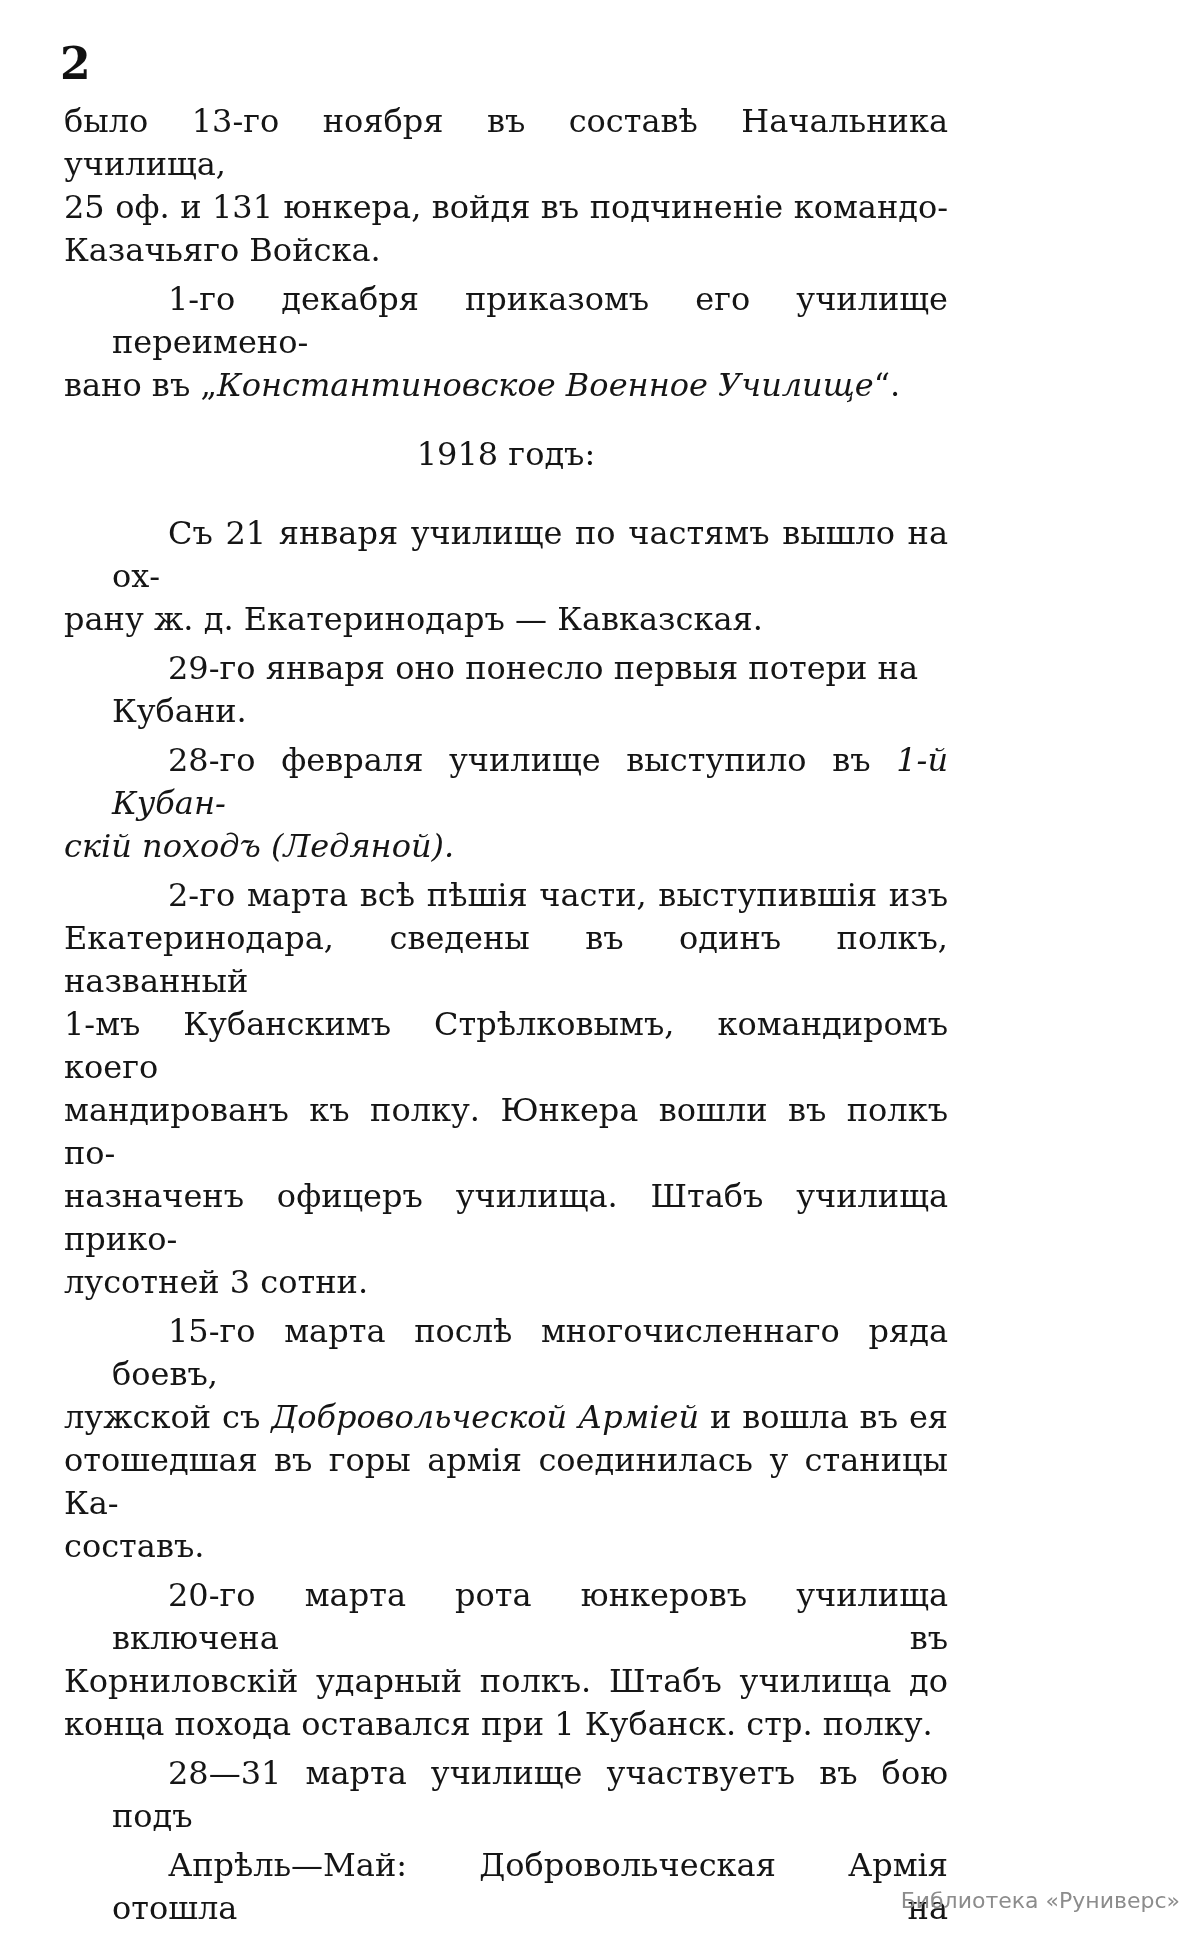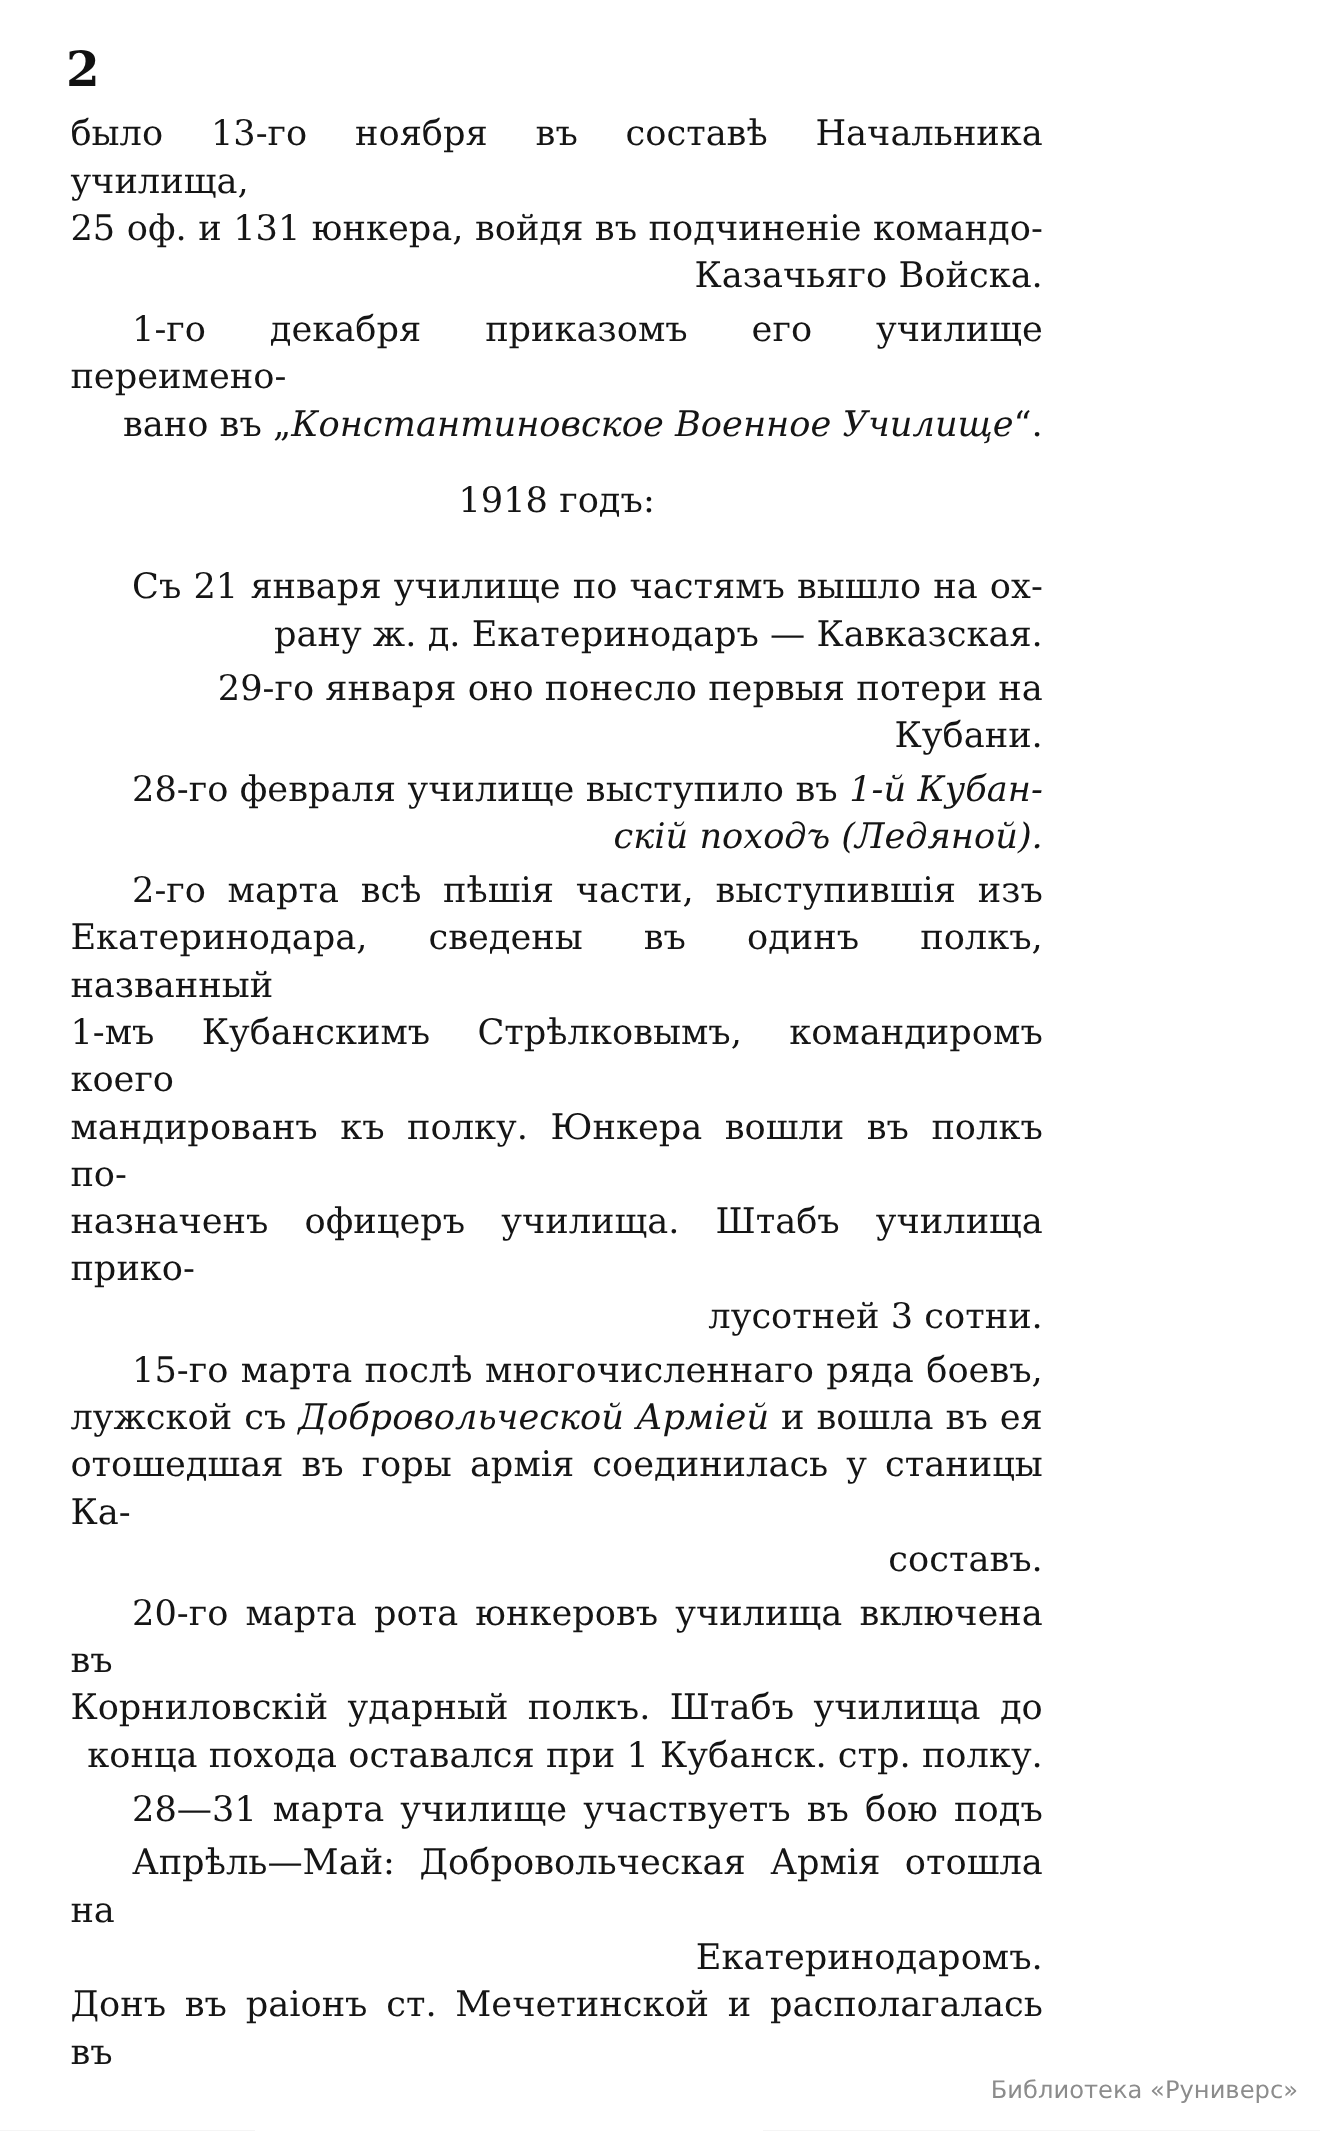--- a/index.html
+++ b/index.html
@@ -28,29 +28,30 @@
   .text-block {
     position: absolute;
     left: 64px;
     top: 100px;
     width: 884px;
   }
   .line {
     font-size: 32px;
     line-height: 43px;
     color: #151515;
-    text-align: right;
+    text-align: left;
   }
   .line.fill {
     text-align: justify;
     text-align-last: justify;
     -moz-text-align-last: justify;
   }
   .line.indent {
     text-indent: 56px;
+    margin-left: 48px;
   }
   .line.para {
     margin-top: 6px;
   }
   .line.center {
     text-align: center;
     text-align-last: center;
     -moz-text-align-last: center;
     text-indent: 0;
     margin-top: 26px;

